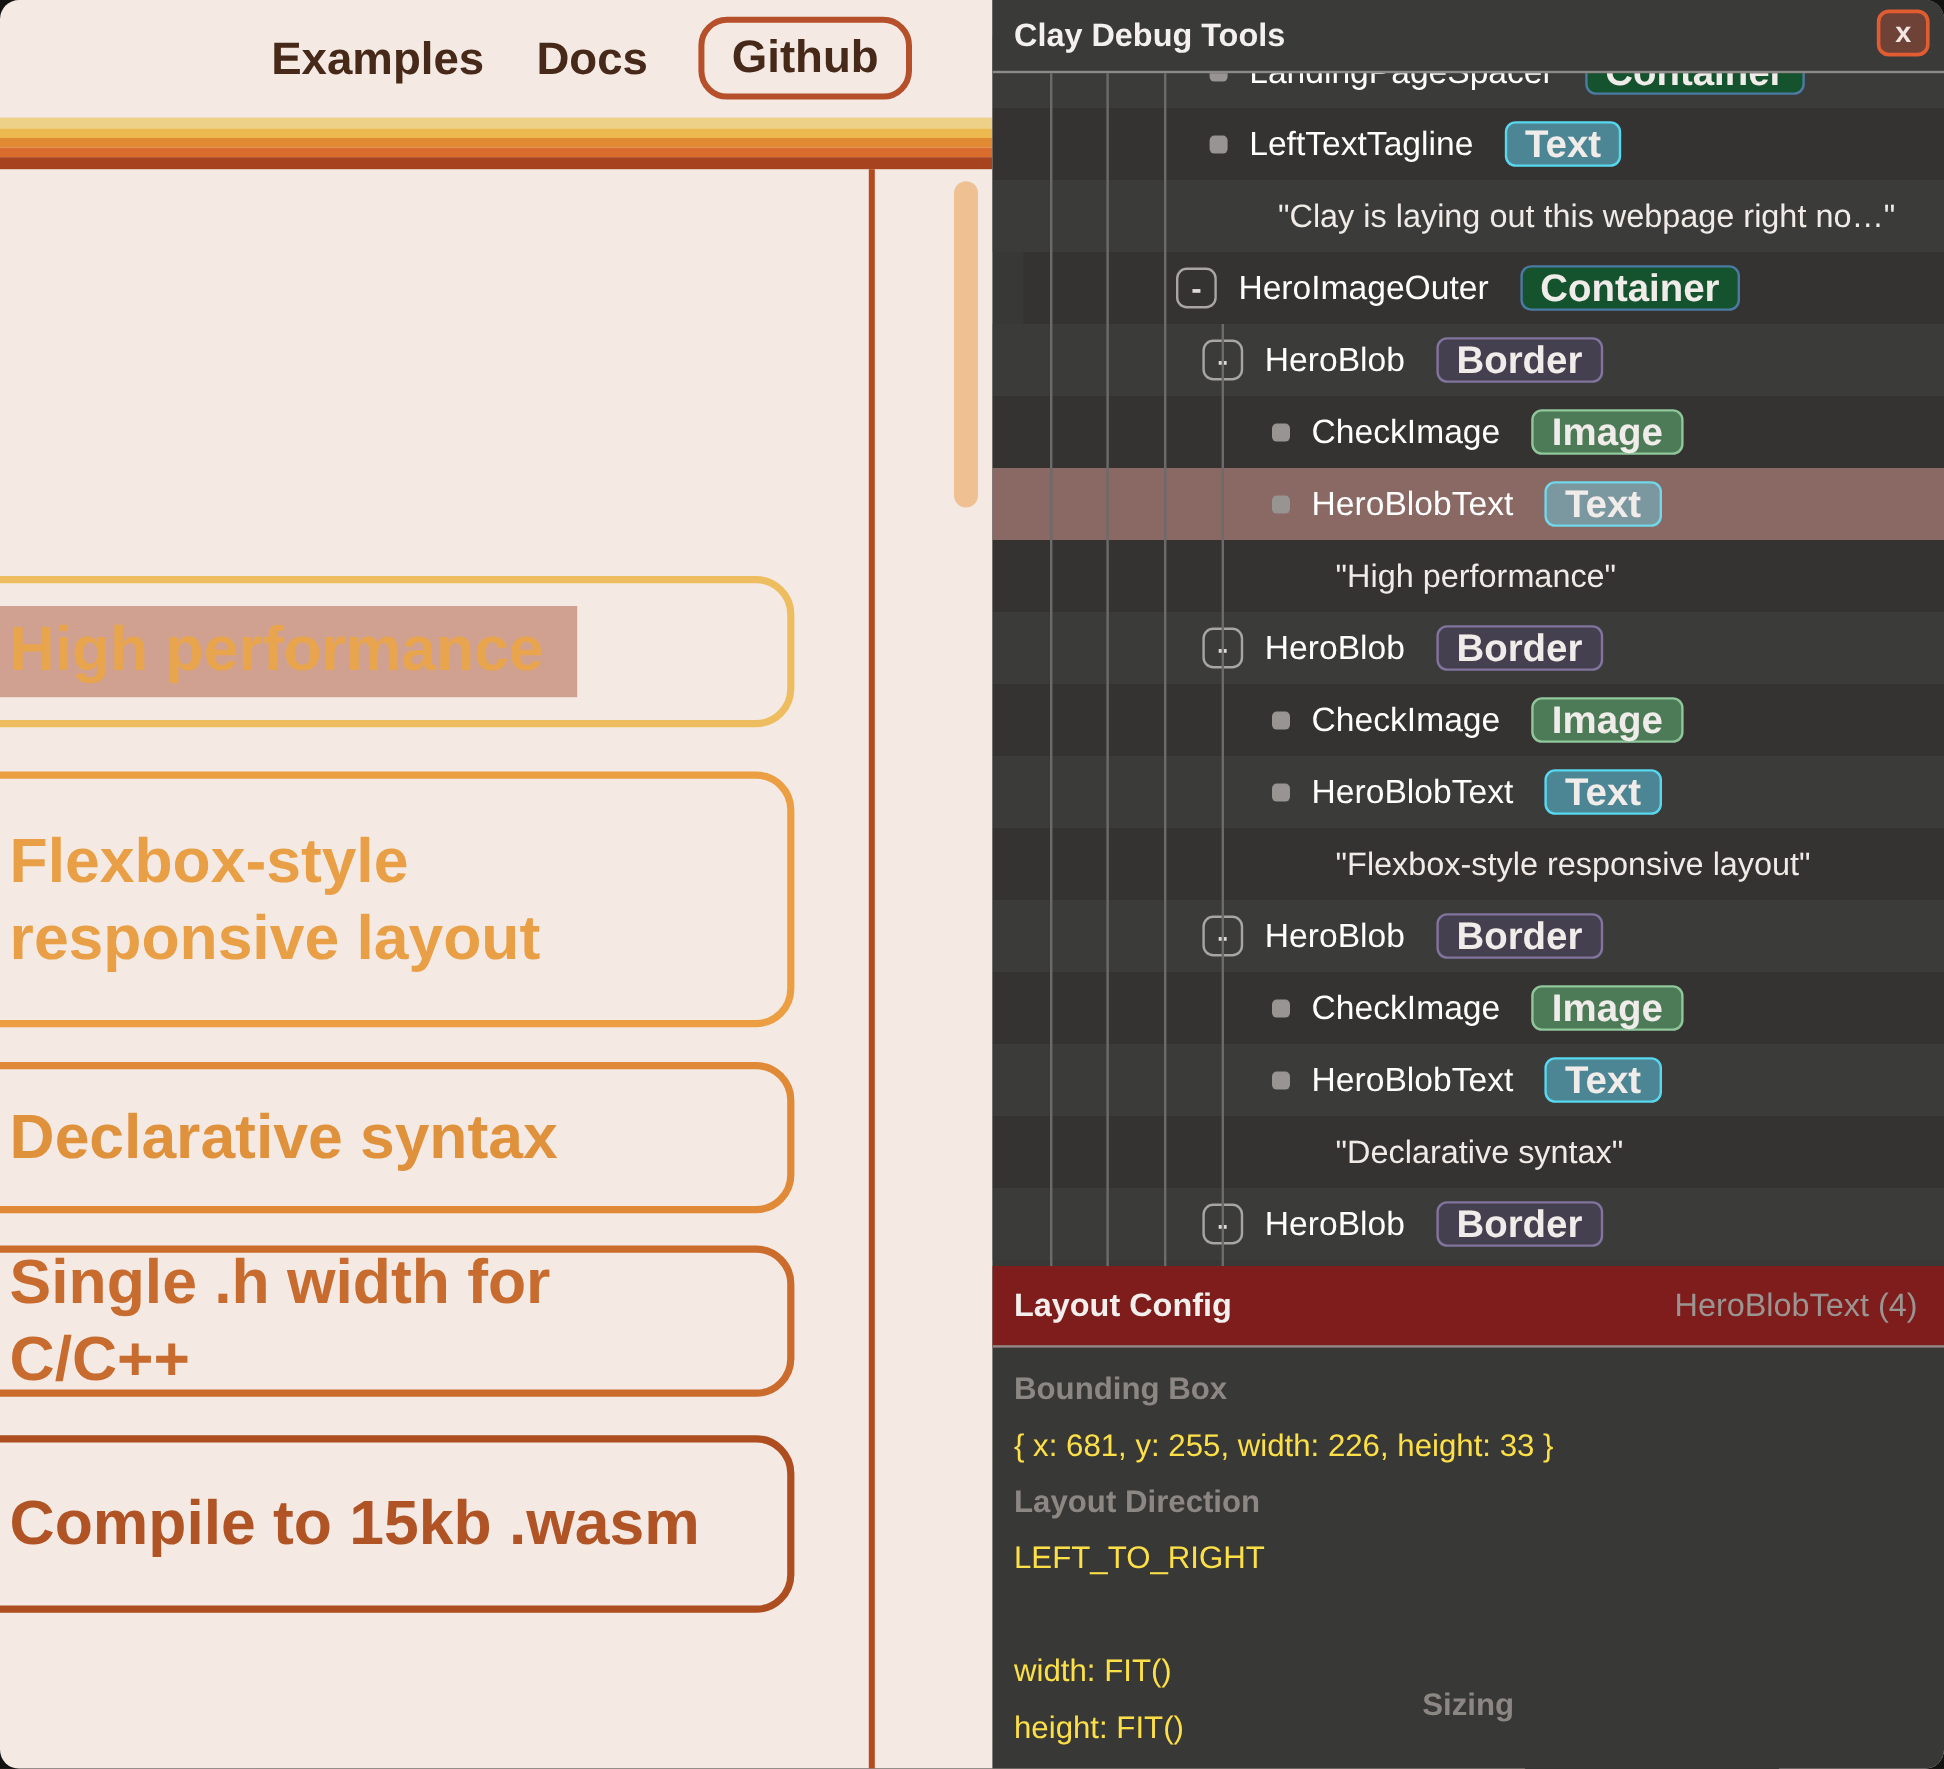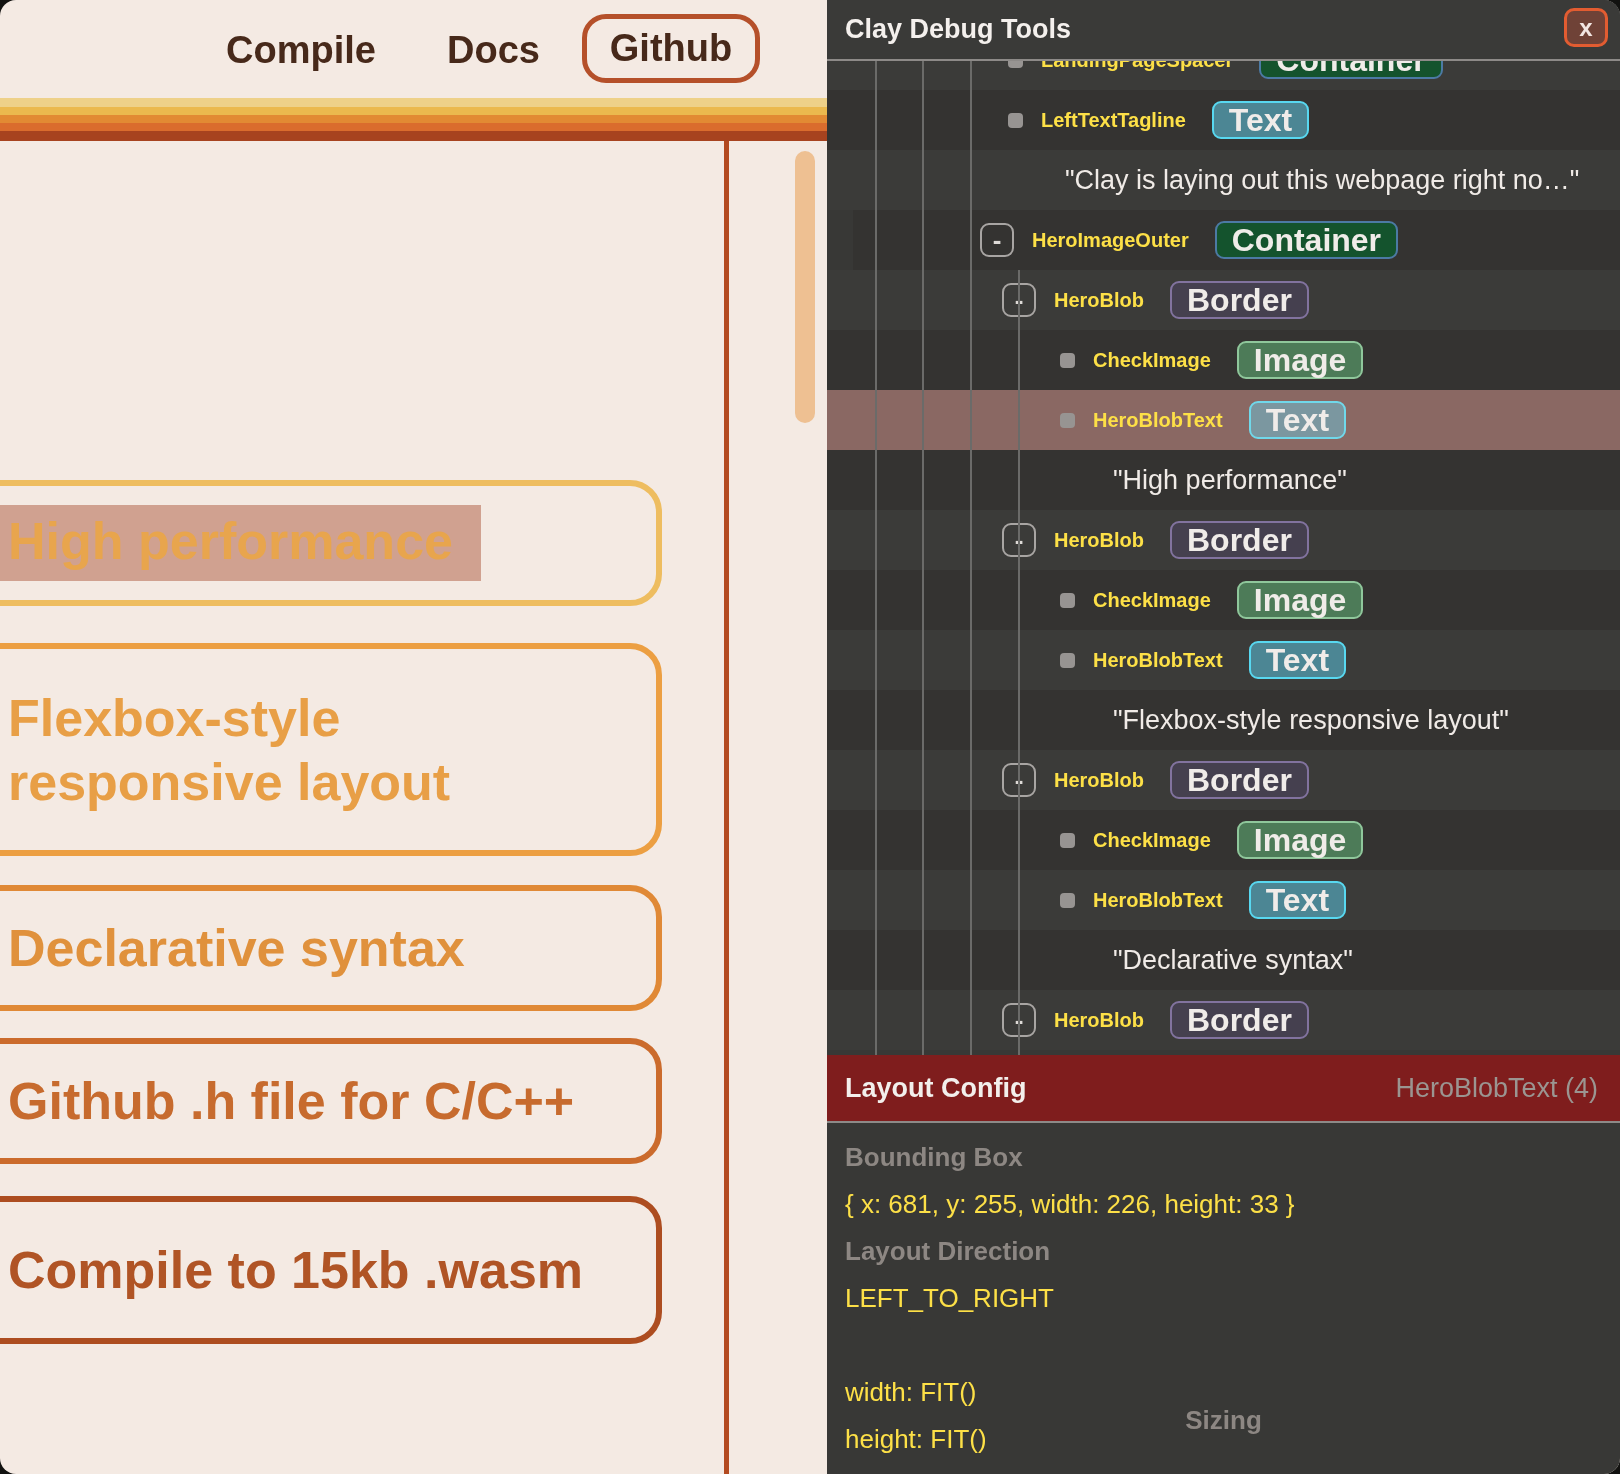--- a/index.html
+++ b/index.html
@@ -36,21 +36,21 @@
   .trow { position:absolute; left:0; right:0; height:60px; display:flex; align-items:center;
           gap:18px; white-space:nowrap; overflow:hidden; z-index:1; box-sizing:border-box; }
   .trow.odd  { background:#3b3b39; }
   .trow.even { background:#343331; }
   .trow.selected { background:#8a6863; }
   .guide { position:absolute; width:2px; background:#6b6b69; z-index:3; }
   .collapse-btn { flex:0 0 auto; width:34px; height:34px; box-sizing:border-box; border:2px solid #a8a5a3;
                   border-radius:9px; color:#dedad7; font-size:26px; font-weight:600;
                   display:flex; align-items:center; justify-content:center; line-height:1; cursor:pointer; }
   .bullet { flex:0 0 auto; width:15px; height:15px; border-radius:4px; background:#979492; }
-  .tlabel { font-size:20px; color:#fde047; font-weight:700; }
+  .tlabel { font-size:28px; color:#ffffff; font-weight:400; }
   .tquote { font-size:27px; color:#f0ebe7; font-weight:500; }
   .badge { flex:0 0 auto; height:38px; box-sizing:border-box; border-radius:9px; border:2px solid;
            padding:0 15px; margin-left:8px; font-size:32px; font-weight:600; color:#f0ece9;
            display:flex; align-items:center; }
   .b-container { background:#14532d; border-color:#4c7aa4; }
   .b-border    { background:#45404f; border-color:#82739f; }
   .b-image     { background:#4d7b58; border-color:#8fc79b; }
   .b-text      { background:#4c8694; border-color:#58d8f0; }
   .selected .b-text { background:#7b97a0; border-color:#70d8ea; }
   .config-header { position:absolute; top:1055px; left:0; right:0; height:68px; box-sizing:border-box;
@@ -61,21 +61,21 @@
   .cfg-line { position:absolute; left:18px; right:18px; font-size:26px; line-height:34px; }
   .cfg-label { color:#8d8783; font-weight:600; }
   .cfg-value { color:#fde047; font-weight:500; }
 </style>
 </head>
 <body>
 
 <div class="window">
 
   <div class="page">
-    <div class="nav-item" style="left:226px">Compile</div>
+    <div class="nav-item" style="left:226px">Examples</div>
     <div class="nav-item" style="left:447px">Docs</div>
     <div class="github-btn">
         <span>Github</span>
       </div>
 
     <div class="stripes" id="stripes">
         <div class="stripe" style="height: 9px; background: rgb(238, 209, 137);"></div>
         <div class="stripe" style="height: 8px; background: rgb(235, 185, 78);"></div>
         <div class="stripe" style="height: 8px; background: rgb(226, 138, 51);"></div>
         <div class="stripe" style="height: 8px; background: rgb(218, 108, 45);"></div>
@@ -88,21 +88,21 @@
         <div class="blob-box" style="top: 480px; height: 126px; border-color: rgb(238, 189, 96); color: rgb(232, 165, 77);">
           <span class="hl-span" style="background: rgb(208, 161, 144);">High performance</span>
         </div>
         <div class="blob-box" style="top: 643px; height: 213px; border-color: rgb(236, 159, 66); color: rgb(232, 159, 70);">
           <span>Flexbox-style responsive layout</span>
         </div>
         <div class="blob-box" style="top: 885px; height: 126px; border-color: rgb(224, 137, 54); color: rgb(224, 145, 60);">
           <span>Declarative syntax</span>
         </div>
         <div class="blob-box" style="top: 1038px; height: 126px; border-color: rgb(203, 107, 44); color: rgb(199, 107, 46);">
-          <span>Github .h file for C/C++</span>
+          <span>Single .h width for C/C++</span>
         </div>
         <div class="blob-box" style="top: 1196px; height: 148px; border-color: rgb(173, 77, 32); color: rgb(176, 84, 37);">
           <span>Compile to 15kb .wasm</span>
         </div>
       </div>
   </div>
 
   <div class="panel">
     <div class="tree" id="tree">
         <div class="guide" style="left: 48px; top: 61px; height: 994px;"></div>

